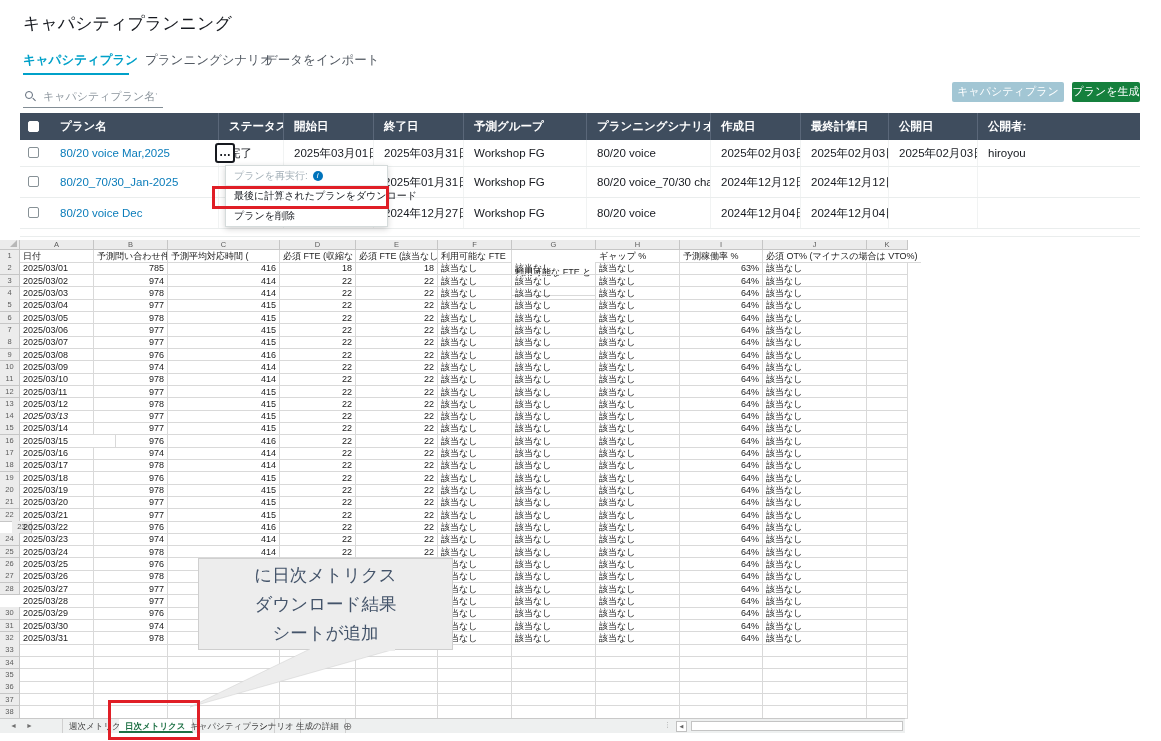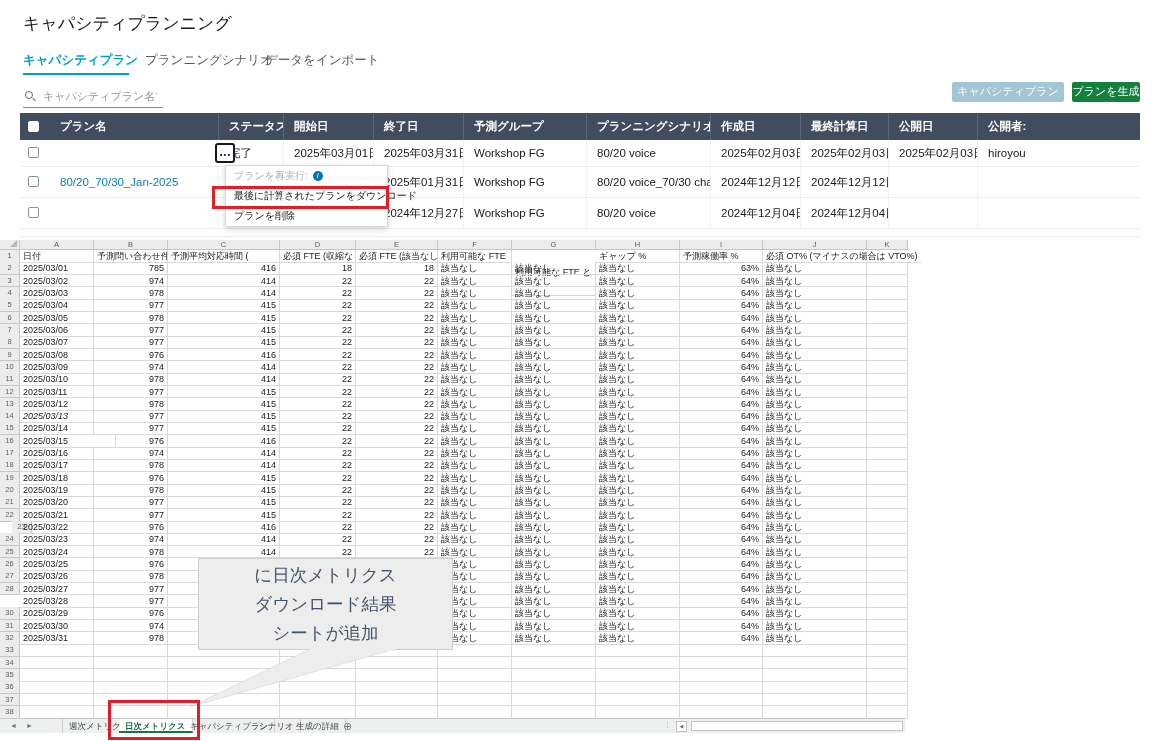--- a/index.html
+++ b/index.html
@@ -111,20 +111,23 @@
     <div class="pt-hcell" style="left: 443px; width: 123px;">予測グループ</div>
     <div class="pt-hcell" style="left: 566px; width: 124px;">プランニングシナリオ</div>
     <div class="pt-hcell" style="left: 690px; width: 90px;">作成日</div>
     <div class="pt-hcell" style="left: 780px; width: 88px;">最終計算日</div>
     <div class="pt-hcell" style="left: 868px; width: 89px;">公開日</div>
     <div class="pt-hcell" style="left: 957px; width: 163px;">公開者:</div>
   </div>
 <div id="pt-rows">
     <div class="pt-row abs" style="top: 140px; height: 27px;">
       <div class="cbx"></div>
+      <div class="pt-cell" style="left: 30px; width: 168px; border-left: none;">
+        <span class="pt-link">80/20 voice Mar,2025</span>
+      </div>
       <div class="pt-cell" style="left: 198px; width: 65px;">完了</div>
       <div class="pt-cell" style="left: 263px; width: 90px;">2025年03月01日</div>
       <div class="pt-cell" style="left: 353px; width: 90px;">2025年03月31日</div>
       <div class="pt-cell" style="left: 443px; width: 123px;">Workshop FG</div>
       <div class="pt-cell" style="left: 566px; width: 124px;">80/20 voice</div>
       <div class="pt-cell" style="left: 690px; width: 90px;">2025年02月03日</div>
       <div class="pt-cell" style="left: 780px; width: 88px;">2025年02月03日</div>
       <div class="pt-cell" style="left: 868px; width: 89px;">2025年02月03日</div>
       <div class="pt-cell" style="left: 957px; width: 163px;">hiroyou</div>
     </div>
@@ -138,20 +141,23 @@
       <div class="pt-cell" style="left: 353px; width: 90px;">2025年01月31日</div>
       <div class="pt-cell" style="left: 443px; width: 123px;">Workshop FG</div>
       <div class="pt-cell" style="left: 566px; width: 124px;">80/20 voice_70/30 chat</div>
       <div class="pt-cell" style="left: 690px; width: 90px;">2024年12月12日</div>
       <div class="pt-cell" style="left: 780px; width: 88px;">2024年12月12日</div>
       <div class="pt-cell" style="left: 868px; width: 89px;"></div>
       <div class="pt-cell" style="left: 957px; width: 163px;"></div>
     </div>
     <div class="pt-row abs" style="top: 198px; height: 31px;">
       <div class="cbx"></div>
+      <div class="pt-cell" style="left: 30px; width: 168px; border-left: none;">
+        <span class="pt-link">80/20 voice Dec</span>
+      </div>
       <div class="pt-cell" style="left: 198px; width: 65px;"></div>
       <div class="pt-cell" style="left: 263px; width: 90px;"></div>
       <div class="pt-cell" style="left: 353px; width: 90px;">2024年12月27日</div>
       <div class="pt-cell" style="left: 443px; width: 123px;">Workshop FG</div>
       <div class="pt-cell" style="left: 566px; width: 124px;">80/20 voice</div>
       <div class="pt-cell" style="left: 690px; width: 90px;">2024年12月04日</div>
       <div class="pt-cell" style="left: 780px; width: 88px;">2024年12月04日</div>
       <div class="pt-cell" style="left: 868px; width: 89px;"></div>
       <div class="pt-cell" style="left: 957px; width: 163px;"></div>
     </div>

